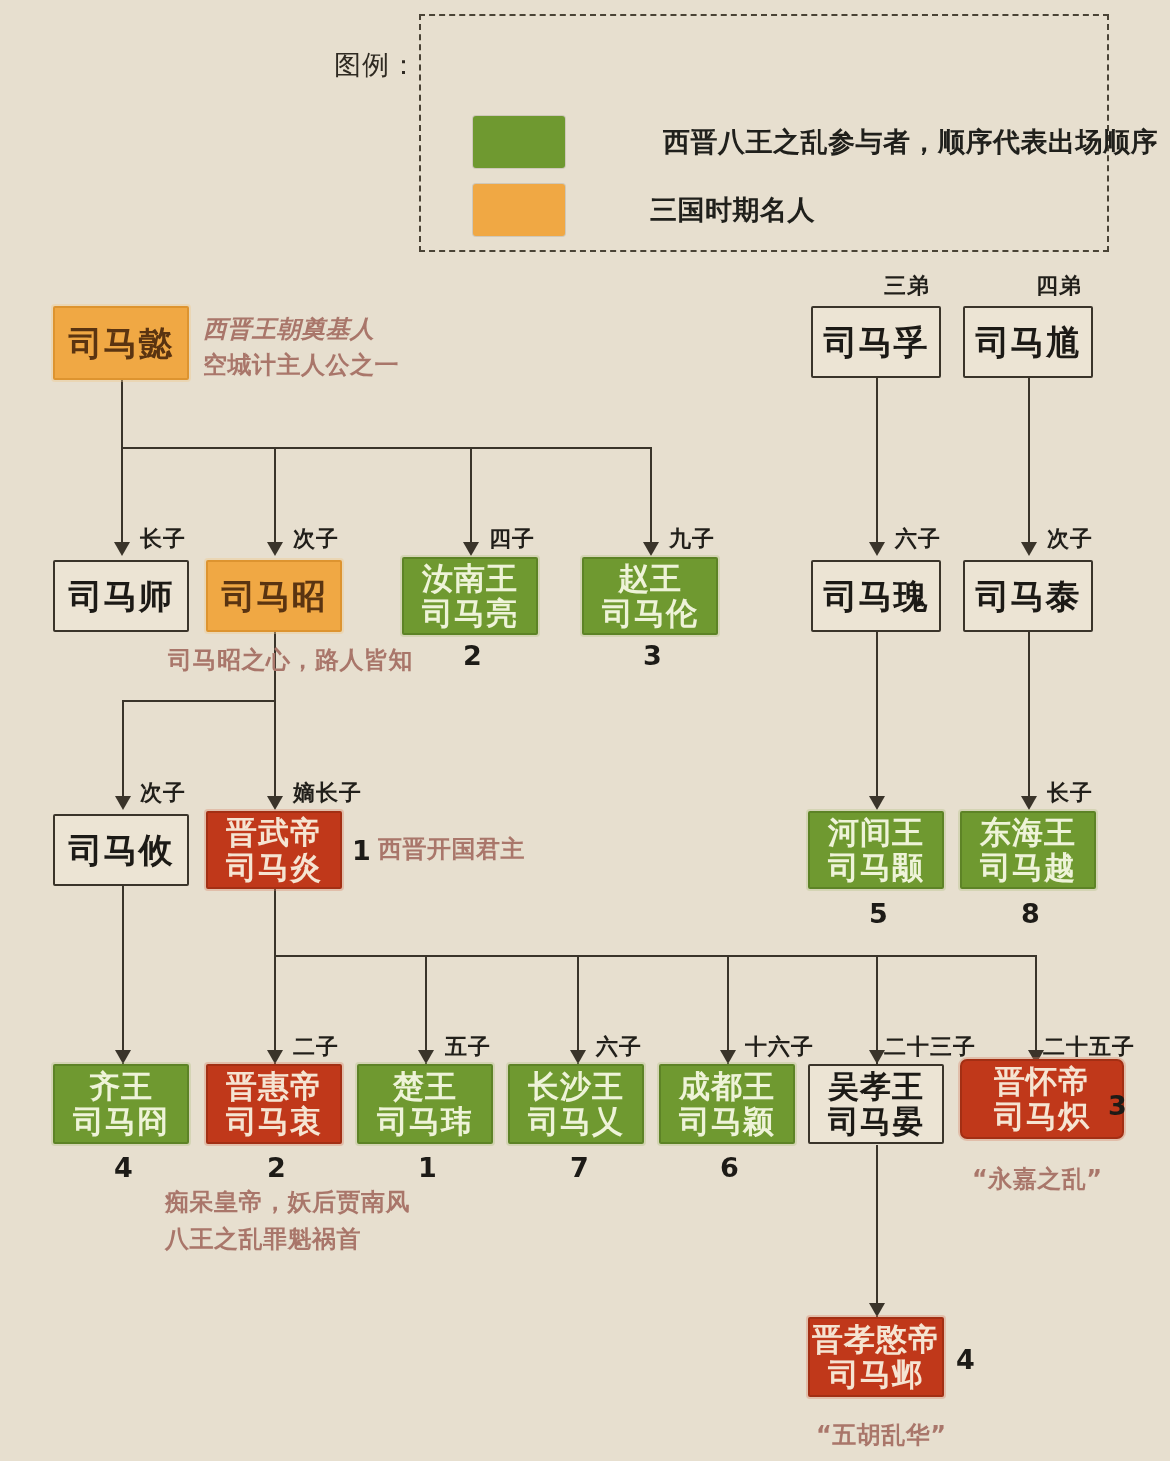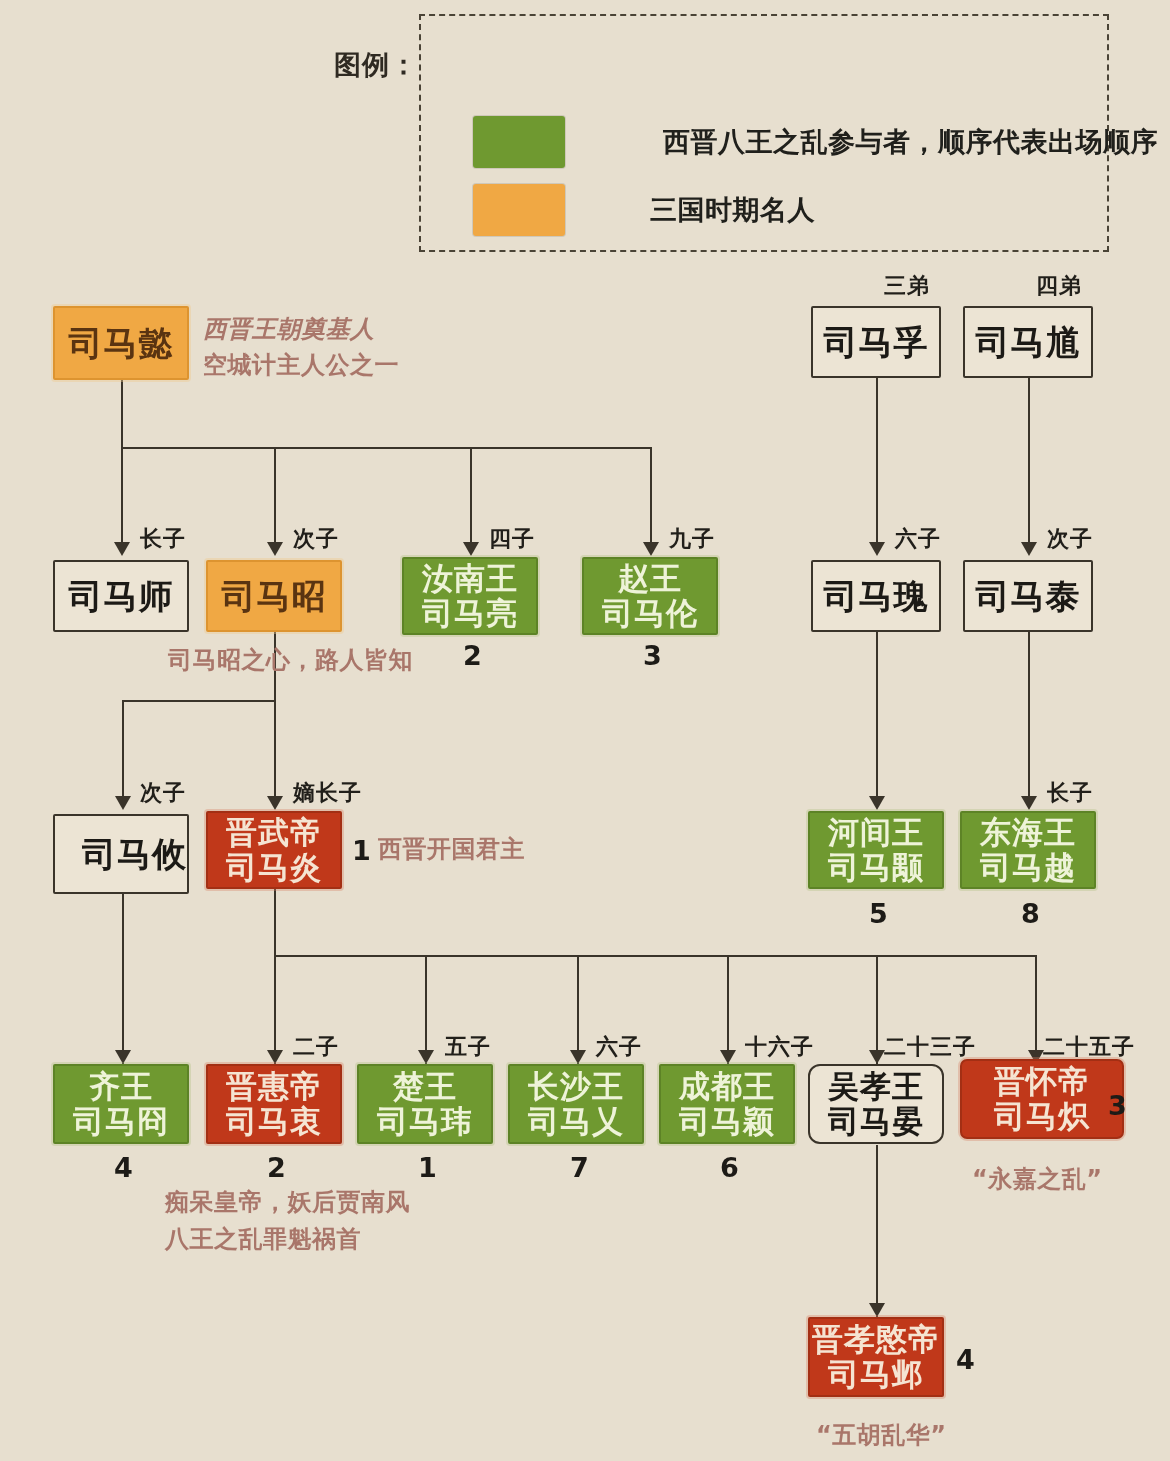--- a/index.html
+++ b/index.html
@@ -13,21 +13,21 @@
   }
   #stage{position:absolute;left:0;top:0;width:1170px;height:1461px;}
 
   
   .legend-box{
     position:absolute;left:419px;top:14px;width:690px;height:238px;
     border:2px dashed #4a4336;box-sizing:border-box;
   }
   .legend-label{
     position:absolute;left:334px;top:47px;
-    font-size:27px;color:#2f2a22;letter-spacing:1px;font-weight:bold;
+    font-size:27px;color:#2f2a22;letter-spacing:1px;font-weight:normal;
   }
   .legend-row{position:absolute;display:flex;align-items:center;}
   .legend-swatch{
     width:92px;height:52px;border-radius:3px;flex:0 0 auto;
     box-shadow:0 0 0 1px rgba(0,0,0,.10);
   }
   .legend-text{
     margin-left:85px;font-size:27px;color:#20201c;
     letter-spacing:.5px;white-space:nowrap;font-weight:bold;
   }
@@ -189,21 +189,21 @@
   <div class="rank" style="left:895px;top:524px;">六子</div>
   <div class="node plain one-line" style="left:811px;top:560px;width:130px;height:72px;">
     <span class="ln">司马瑰</span>
   </div>
   <div class="rank" style="left:1047px;top:524px;">次子</div>
   <div class="node plain one-line" style="left:963px;top:560px;width:130px;height:72px;">
     <span class="ln">司马泰</span>
   </div>
 
   <div class="rank" style="left:140px;top:778px;">次子</div>
-  <div class="node plain one-line" style="left:53px;top:814px;width:136px;height:80px;align-items:flex-end;">
+  <div class="node plain one-line" style="left:53px;top:814px;width:136px;height:72px;">
     <span class="ln">司马攸</span>
   </div>
   <div class="rank" style="left:293px;top:778px;">嫡长子</div>
   <div class="node emperor two-line" style="left:206px;top:811px;width:136px;height:78px;">
     <span class="ln">晋武帝</span>
     <span class="ln">司马炎</span>
   </div>
   <div class="order-num" style="left:352px;top:835px;">1</div>
   <div class="note" style="left:378px;top:832px;">西晋开国君主</div>
 
@@ -250,21 +250,21 @@
   <div class="order-num" style="left:570px;top:1152px;">7</div>
 
   <div class="rank" style="left:745px;top:1032px;">十六子</div>
   <div class="node prince two-line" style="left:659px;top:1064px;width:136px;height:80px;">
     <span class="ln">成都王</span>
     <span class="ln">司马颖</span>
   </div>
   <div class="order-num" style="left:720px;top:1152px;">6</div>
 
   <div class="rank" style="left:884px;top:1032px;">二十三子</div>
-  <div class="node plain two-line" style="left:808px;top:1064px;width:136px;height:80px;border-radius:12px;">
+  <div class="node plain two-line" style="left:808px;top:1064px;width:136px;height:80px;">
     <span class="ln">吴孝王</span>
     <span class="ln">司马晏</span>
   </div>
 
   <div class="rank" style="left:1043px;top:1032px;">二十五子</div>
   <div class="node emperor two-line" style="left:960px;top:1059px;width:164px;height:80px;border-radius:7px;">
     <span class="ln">晋怀帝</span>
     <span class="ln">司马炽</span>
   </div>
   <div class="order-num" style="left:1108px;top:1090px;">3</div>

